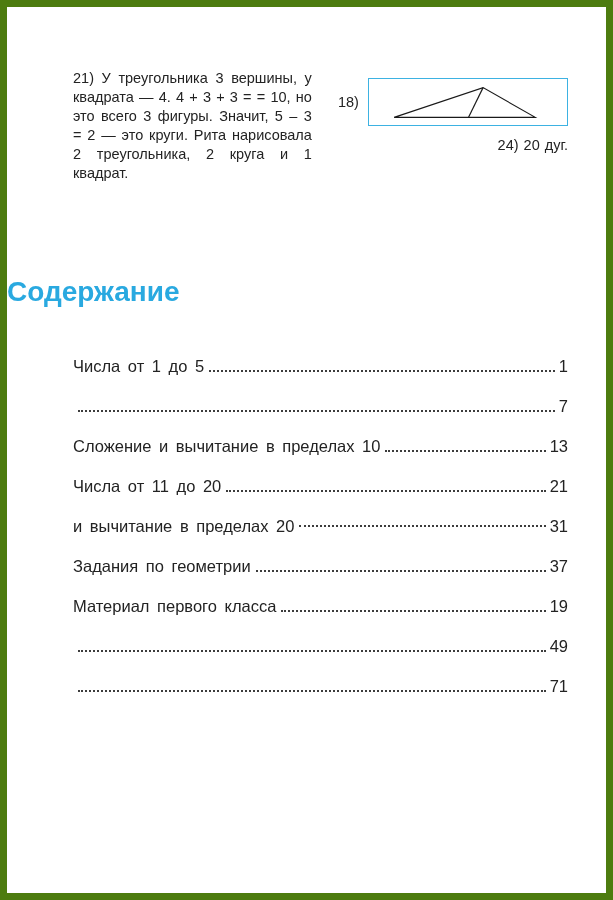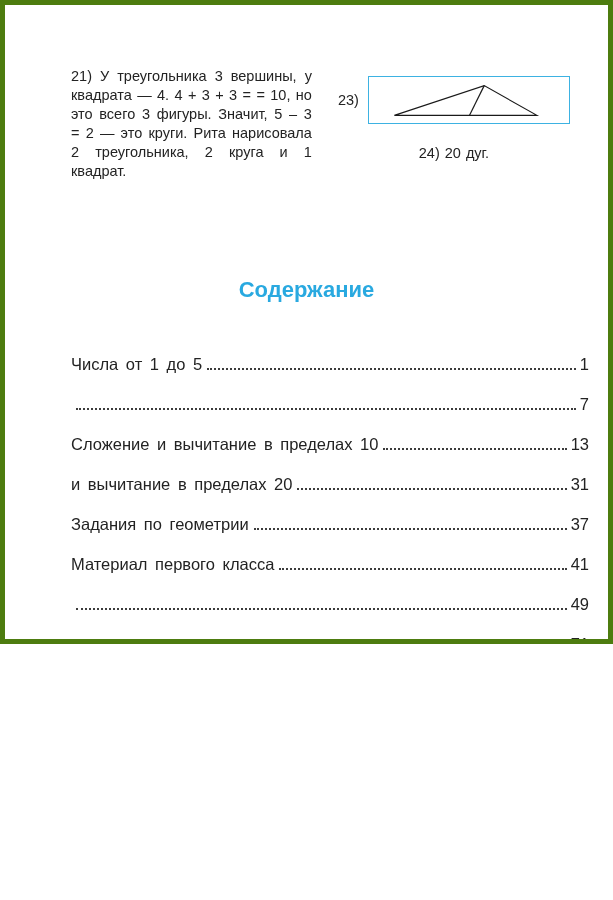--- a/index.html
+++ b/index.html
@@ -5,23 +5,23 @@
   * { box-sizing: border-box; }
   html, body { margin: 0; padding: 0; }
   body {
     width: 613px; height: 900px;
     background: #ffffff;
     font-family: "Liberation Sans", sans-serif;
     color: #232323;
   }
   .page {
     position: relative;
-    width: 613px; height: 644px;
+    width: 613px; height: 900px;
     background: #ffffff;
-    border: 5px solid #4d7c0f;
+    border: 7px solid #4d7c0f;
     overflow: hidden;
   }
   
   .answers {
     display: flex;
     padding: 62px 38px 0 66px;
     gap: 26px;
   }
   .col-left  { width: 246px; }
   .col-right { width: 237px; }
@@ -43,33 +43,32 @@
     flex: 0 0 auto;
   }
   .fig-box {
     flex: 1;
     height: 48px;
     margin-left: 9px;
     border: 1.5px solid #3db2e2;
     background: #ffffff;
   }
   .fig-box svg { display: block; width: 100%; height: 100%; }
-  .item24 { margin-top: 20px; text-align: center; }
+  .item24 { margin-top: 10px; text-align: right; }
   
   .toc-heading {
     margin: 95px 0 0 0;
-    text-align: center;
-    font-size: 22px;
+    font-size: 28px;
     line-height: 28px;
     font-weight: bold;
     color: #29a9e0;
   }
   
   .toc {
-    padding: 50px 19px 0 66px;
+    padding: 50px 38px 0 66px;
   }
   .toc-row {
     display: flex;
     align-items: baseline;
     font-size: 16.5px;
     line-height: 20px;
     margin-bottom: 20px;
     word-spacing: 3px;
   }
   .toc-title { white-space: nowrap; flex: 0 0 auto; }
@@ -80,34 +79,34 @@
     min-width: 12px;
   }
   .toc-page { flex: 0 0 auto; padding-left: 3px; }
   .toc-multi { margin-bottom: 20px; }
   .toc-line1 {
     font-size: 16.5px;
     line-height: 20px;
     margin-bottom: 5px;
     word-spacing: 3px;
   }
-  .toc-multi .toc-row { margin-bottom: 0; }
+  .toc-multi .toc-row { margin-bottom: 0; align-items: center; }
 </style>
 </head>
 <body>
 
 <div class="page">
 
   <div class="answers">
     <div class="col-left">
       <p class="answer-p">21) У треугольника 3 вершины, у квадрата — 4. 4 + 3 + 3 = = 10, но это всего 3 фигуры. Значит, 5 – 3 = 2 — это круги. Рита нарисовала 2 треугольника, 2 круга и 1 квадрат.</p>
     </div>
     <div class="col-right">
       <div class="item23-row">
-        <span class="item23-label">23)</span>
+        <span class="item23-label">18)</span>
         <span class="fig-box">
           <svg viewBox="0 0 205 48" preserveAspectRatio="none">
             <polygon points="26,40 172,40 118,9" fill="none" stroke="#1a1a1a" stroke-width="1.2"></polygon>
             <line x1="118" y1="9" x2="103" y2="40" stroke="#1a1a1a" stroke-width="1.2"></line>
           </svg>
         </span>
       </div>
       <p class="answer-p item24">24) 20 дуг.</p>
     </div>
   </div>
@@ -126,40 +125,45 @@
       <span class="leader"></span>
       <span class="toc-page">7</span>
     </div>
 
     <div class="toc-row">
       <span class="toc-title">Сложение и вычитание в пределах 10</span>
       <span class="leader"></span>
       <span class="toc-page">13</span>
     </div>
 
+    <div class="toc-row">
+      <span class="toc-title">Числа от 11 до 20</span>
+      <span class="leader"></span>
+      <span class="toc-page">21</span>
+    </div>
 
 
     <div class="toc-multi">
       <div class="toc-row">
         <span class="toc-title">и вычитание в пределах 20</span>
         <span class="leader"></span>
         <span class="toc-page">31</span>
       </div>
     </div>
 
     <div class="toc-row">
       <span class="toc-title">Задания по геометрии</span>
       <span class="leader"></span>
       <span class="toc-page">37</span>
     </div>
 
     <div class="toc-row">
       <span class="toc-title">Материал первого класса</span>
       <span class="leader"></span>
-      <span class="toc-page">41</span>
+      <span class="toc-page">19</span>
     </div>
 
     <div class="toc-row">
       <span class="leader"></span>
       <span class="toc-page">49</span>
     </div>
 
     <div class="toc-row">
       <span class="leader"></span>
       <span class="toc-page">71</span>

